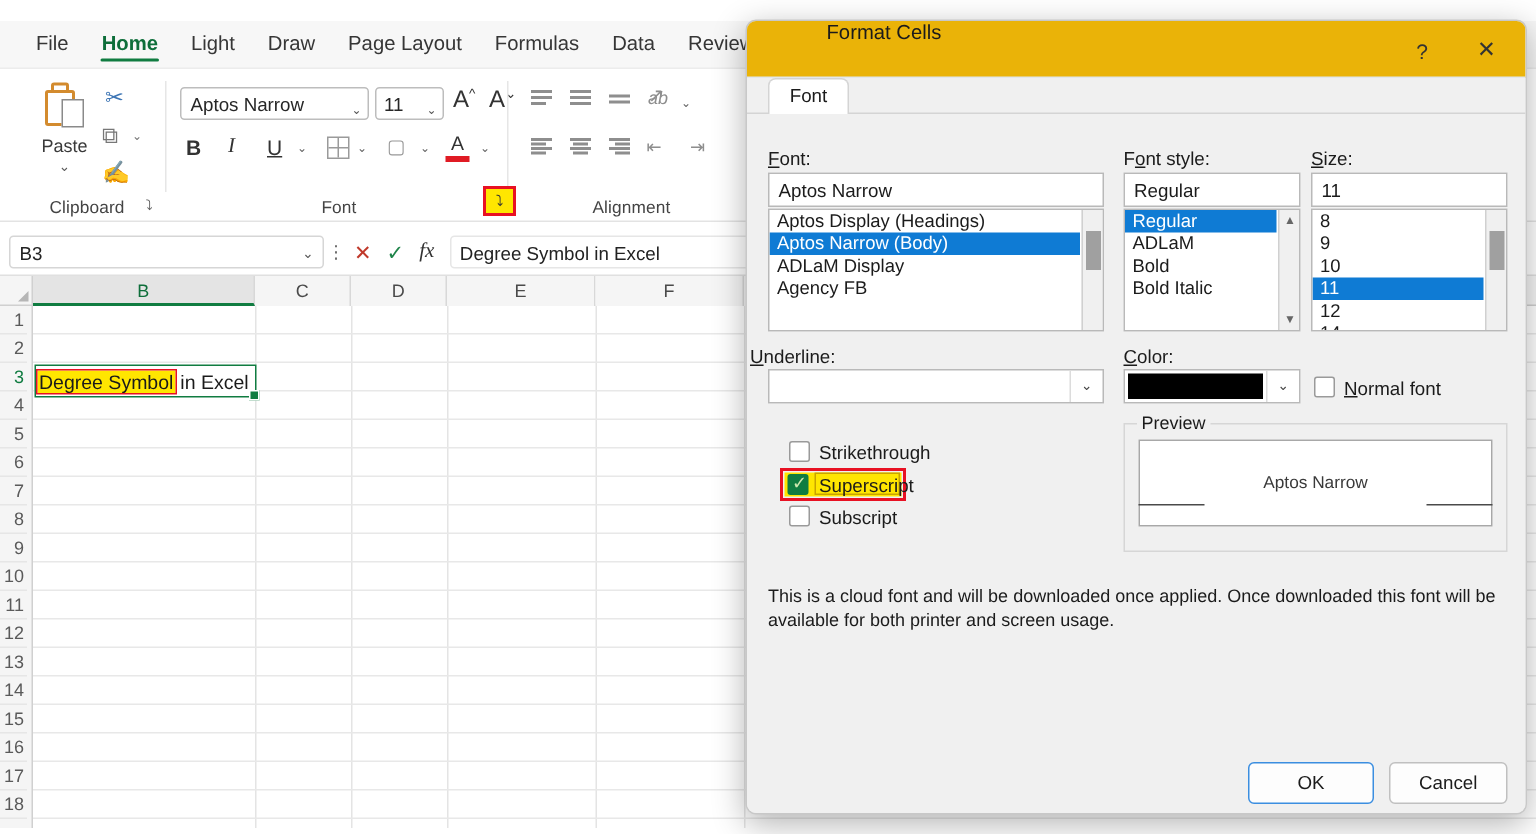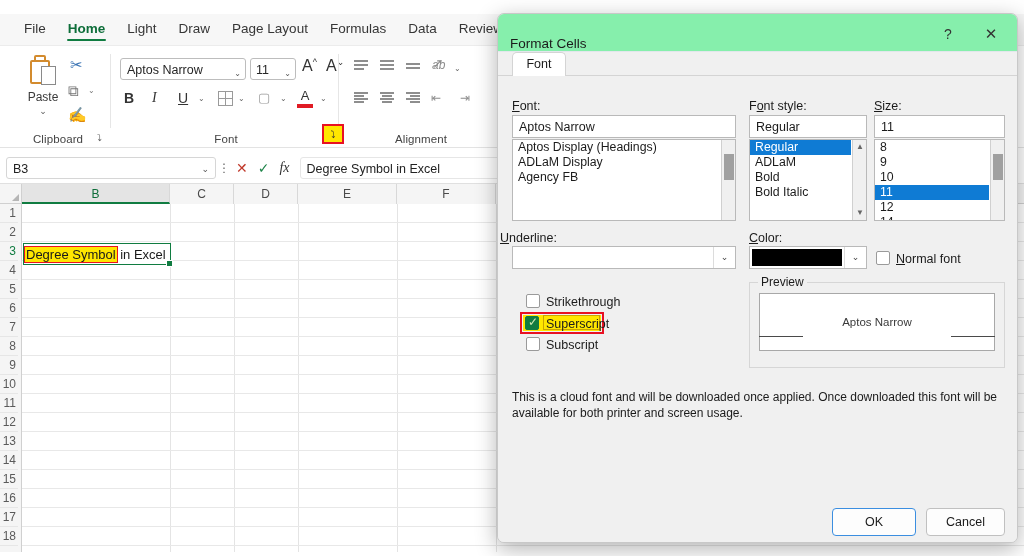--- a/index.html
+++ b/index.html
@@ -204,22 +204,23 @@
 
   
   #dlg {
     position:absolute; left:497px; top:13px; width:521px; height:530px;
     background:#f0f0f0; border:1px solid #c8c8c8; border-radius:7px;
     box-shadow: 0 6px 22px rgba(0,0,0,.30);
     overflow:hidden;
   }
   .dlg-title {
     position:absolute; left:0; top:0; width:100%; height:38px;
-    background:#86efac; display:flex; align-items:flex-end;
+    background:#eab308; display:flex; align-items:flex-start;
     border-bottom:1px solid #e2e7ec;
+    padding-left:41px;
   }
   .dlg-title-txt { margin-left:12px; font-size:13.5px; color:#1b1b1b; }
   .dlg-help { position:absolute; right:56px; top:9px; width:26px; height:22px;
               text-align:center; line-height:22px; font-size:14px; color:#333; }
   .dlg-close{ position:absolute; right:8px; top:9px; width:36px; height:22px;
               text-align:center; line-height:22px; font-size:15px; color:#333; }
 
   .dlg-tabs {
     position:absolute; left:0; top:38px; width:100%; height:24px;
     border-bottom:1px solid #d4d4d4; background:#f0f0f0;
@@ -513,20 +514,21 @@
       <div class="dtab">Font</div>
     </div>
 
     <div class="dlg-body">
 
       <div class="flabel" style="left:14px; top:23px;"><u>F</u>ont:</div>
       <div class="tbox" style="left:14px; top:39px; width:224px; height:23px;">Aptos Narrow</div>
       <div class="lbox" style="left:14px; top:63px; width:224px; height:82px;">
         <div style="position:absolute;left:0;top:0;right:15px;">
           <div class="lrow">Aptos Display (Headings)</div>
+          <div class="lrow sel">Aptos Narrow (Body)</div>
           <div class="lrow">ADLaM Display</div>
           <div class="lrow">Agency FB</div>
         </div>
         <div class="sbar">
           <div class="sthumb" style="top:14px; height:26px;"></div>
         </div>
       </div>
 
       <div class="flabel" style="left:251px; top:23px;">F<u>o</u>nt style:</div>
       <div class="tbox" style="left:251px; top:39px; width:118px; height:23px;">Regular</div>

